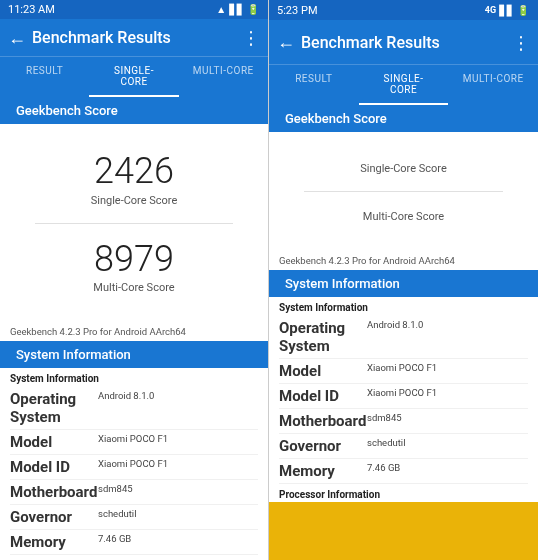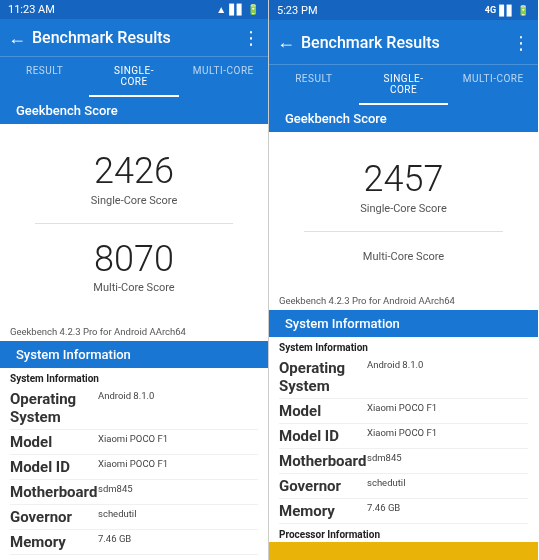--- a/index.html
+++ b/index.html
@@ -196,21 +196,21 @@
         <div class="tab">MULTI-CORE</div>
       </div>
       <div class="section-header">Geekbench Score</div>
       <div class="scores-area">
         <div class="score-block">
     <div class="score-number">2426</div>
     <div class="score-label">Single-Core Score</div>
   </div>
         <div class="score-divider"></div>
         <div class="score-block">
-    <div class="score-number">8070</div>
+    <div class="score-number">8979</div>
     <div class="score-label">Multi-Core Score</div>
   </div>
       </div>
       <div class="gb-info">Geekbench 4.2.3 Pro for Android AArch64</div>
       <div class="section-header">System Information</div>
       <div class="sysinfo-table">
         <div class="sysinfo-title">System Information</div>
         <div class="sysinfo-row">
           <span class="sysinfo-key">Operating System</span>
           <span class="sysinfo-val">Android 8.1.0</span>
@@ -253,21 +253,20 @@
         <span class="header-more">⋮</span>
       </div>
       <div class="tabs">
         <div class="tab">RESULT</div>
         <div class="tab active">SINGLE-CORE</div>
         <div class="tab">MULTI-CORE</div>
       </div>
       <div class="section-header">Geekbench Score</div>
       <div class="scores-area">
         <div class="score-block">
-    <div class="score-number">2457</div>
     <div class="score-label">Single-Core Score</div>
   </div>
         <div class="score-divider"></div>
         <div class="score-block">
     <div class="score-label">Multi-Core Score</div>
   </div>
       </div>
       <div class="gb-info">Geekbench 4.2.3 Pro for Android AArch64</div>
       <div class="section-header">System Information</div>
       <div class="sysinfo-table">

